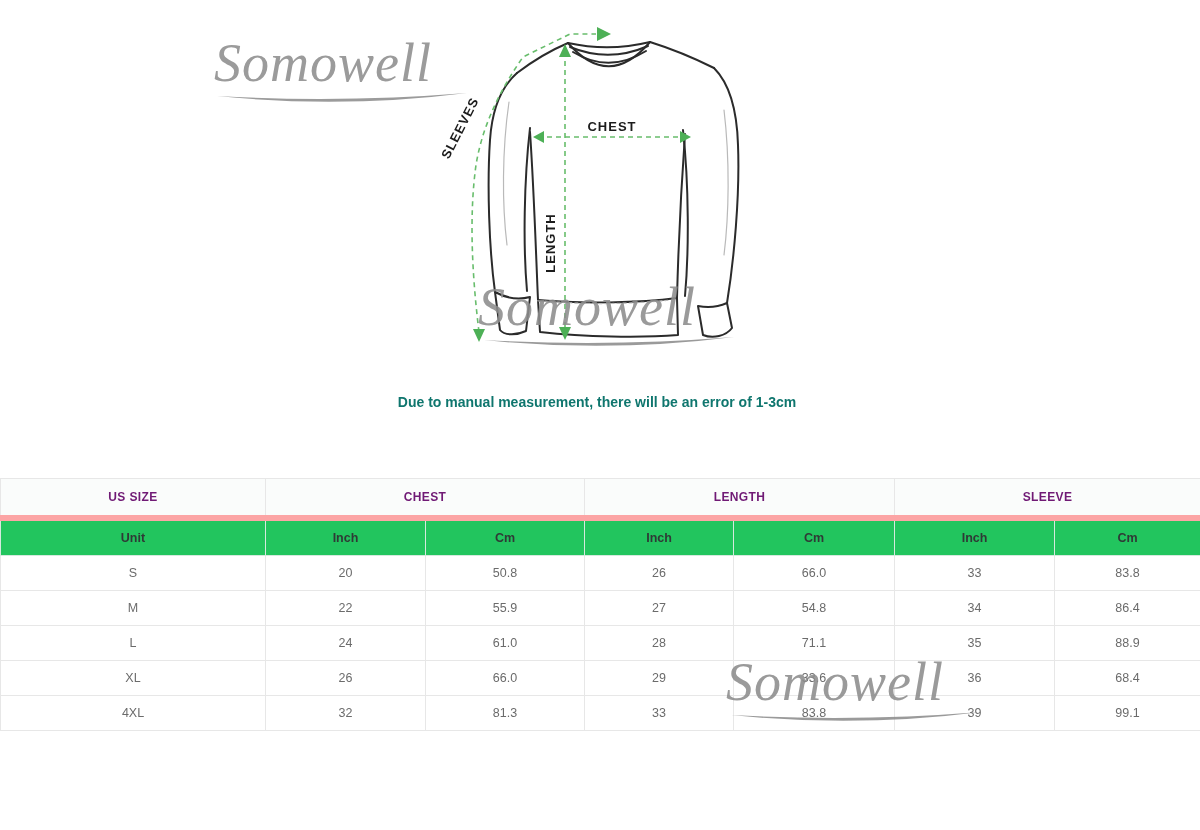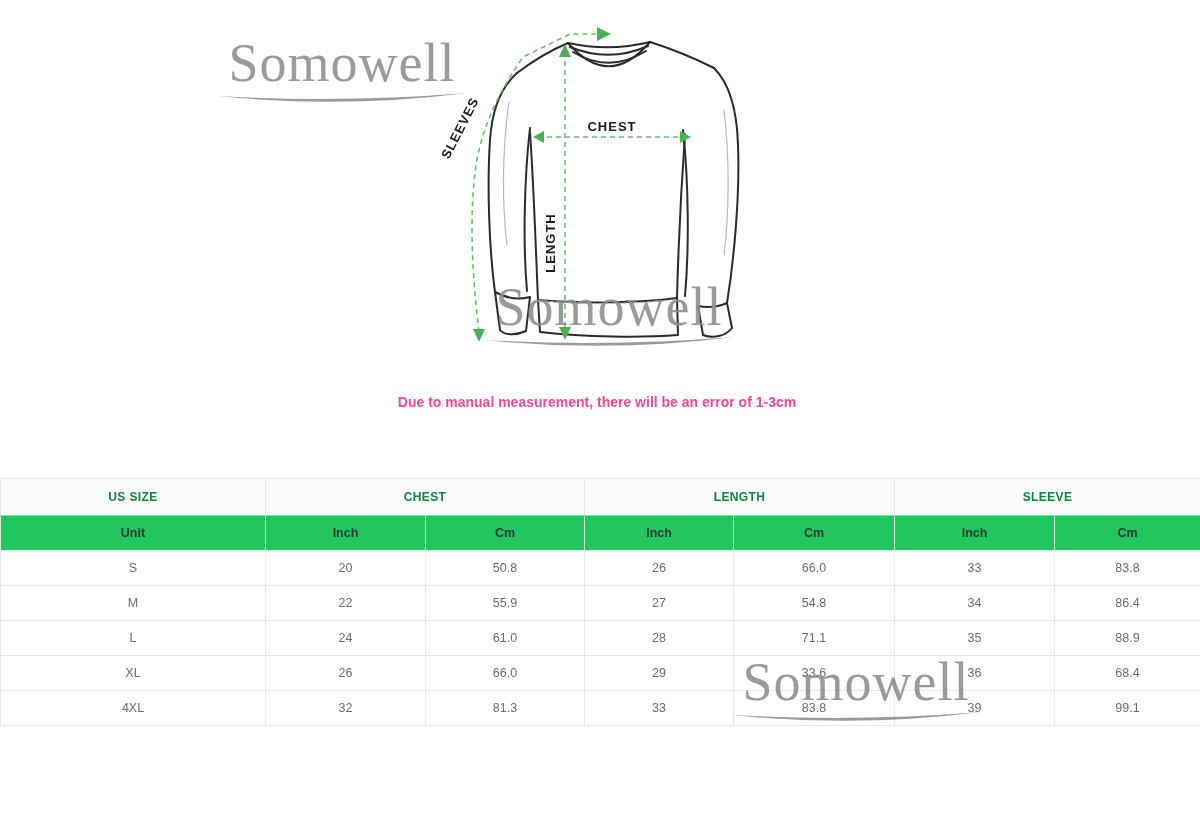--- a/index.html
+++ b/index.html
@@ -1,48 +1,48 @@
 <!DOCTYPE html>
 <html><head>
 <meta charset="utf-8">
 <style>
   html,body{margin:0;padding:0;background:#ffffff;}
   #page{position:relative;width:1200px;height:830px;background:#fff;overflow:hidden;
         font-family:"Liberation Sans",sans-serif;}
 
   
-  .brandmark{position:absolute;text-align:center;pointer-events:none;}
+  .brandmark{position:absolute;pointer-events:none;font-style:italic;}
   .brandmark .word{display:block;font-family:"Liberation Serif","DejaVu Serif",serif;
         font-size:54px;line-height:1.0;letter-spacing:1px;white-space:nowrap;}
   .brandmark svg{display:block;margin:1px auto 0 auto;}
   #logo-top{left:214px;top:36px;width:256px;color:#9b9b9b;}
   #wm-middle{left:478px;top:280px;width:262px;color:#8d8d8d;opacity:.88;z-index:4;}
   #wm-table{left:726px;top:655px;width:260px;color:#8d8d8d;opacity:.88;z-index:6;}
   .swoosh-fill{fill:#9b9b9b;}
   #wm-middle .swoosh-fill,#wm-table .swoosh-fill{fill:#8d8d8d;}
 
   
   #diagram{position:absolute;left:430px;top:10px;width:370px;height:350px;z-index:2;}
   .ink{fill:none;stroke:#2b2b2b;stroke-width:2;stroke-linecap:round;stroke-linejoin:round;}
   .ink-thin{fill:none;stroke:#b9b9b9;stroke-width:1.2;stroke-linecap:round;}
   .meas{fill:none;stroke:#68bd6c;stroke-width:1.6;stroke-dasharray:5 4;}
   .arrow{fill:#4db056;stroke:none;}
   .diag-label{font-family:"Liberation Sans",sans-serif;font-weight:bold;font-size:13px;
         fill:#1c1c1c;letter-spacing:1px;}
 
   
   #note{position:absolute;left:0;top:394px;width:1194px;text-align:center;
-        font-size:14px;font-weight:bold;color:#ec4899;z-index:3;}
+        font-size:14px;font-weight:bold;color:#0f766e;z-index:3;}
 
   
   #table-wrap{position:absolute;left:0;top:478px;width:1200px;z-index:1;}
   table{width:1200px;border-collapse:collapse;table-layout:fixed;}
   th,td{text-align:center;padding:0;border:1px solid #e7e7e7;}
-  tr.group-row th{height:36px;background:#fafcfb;color:#15803d;font-size:12px;
-        font-weight:bold;letter-spacing:.4px;border-bottom:1px solid #fca5a5;}
+  tr.group-row th{height:36px;background:#fafcfb;color:#701a75;font-size:12px;
+        font-weight:bold;letter-spacing:.4px;border-bottom:6px solid #fca5a5;}
   tr.unit-row th{height:34px;background:#22c55e;color:#2f3a36;font-size:12.5px;
         font-weight:bold;border-color:#d5e9de;}
   tbody td{height:34px;color:#6b6b6b;font-size:12.5px;background:#fff;}
 </style>
 </head>
 <body>
 
 <div id="page">
 
   <div id="logo-top" class="brandmark">

